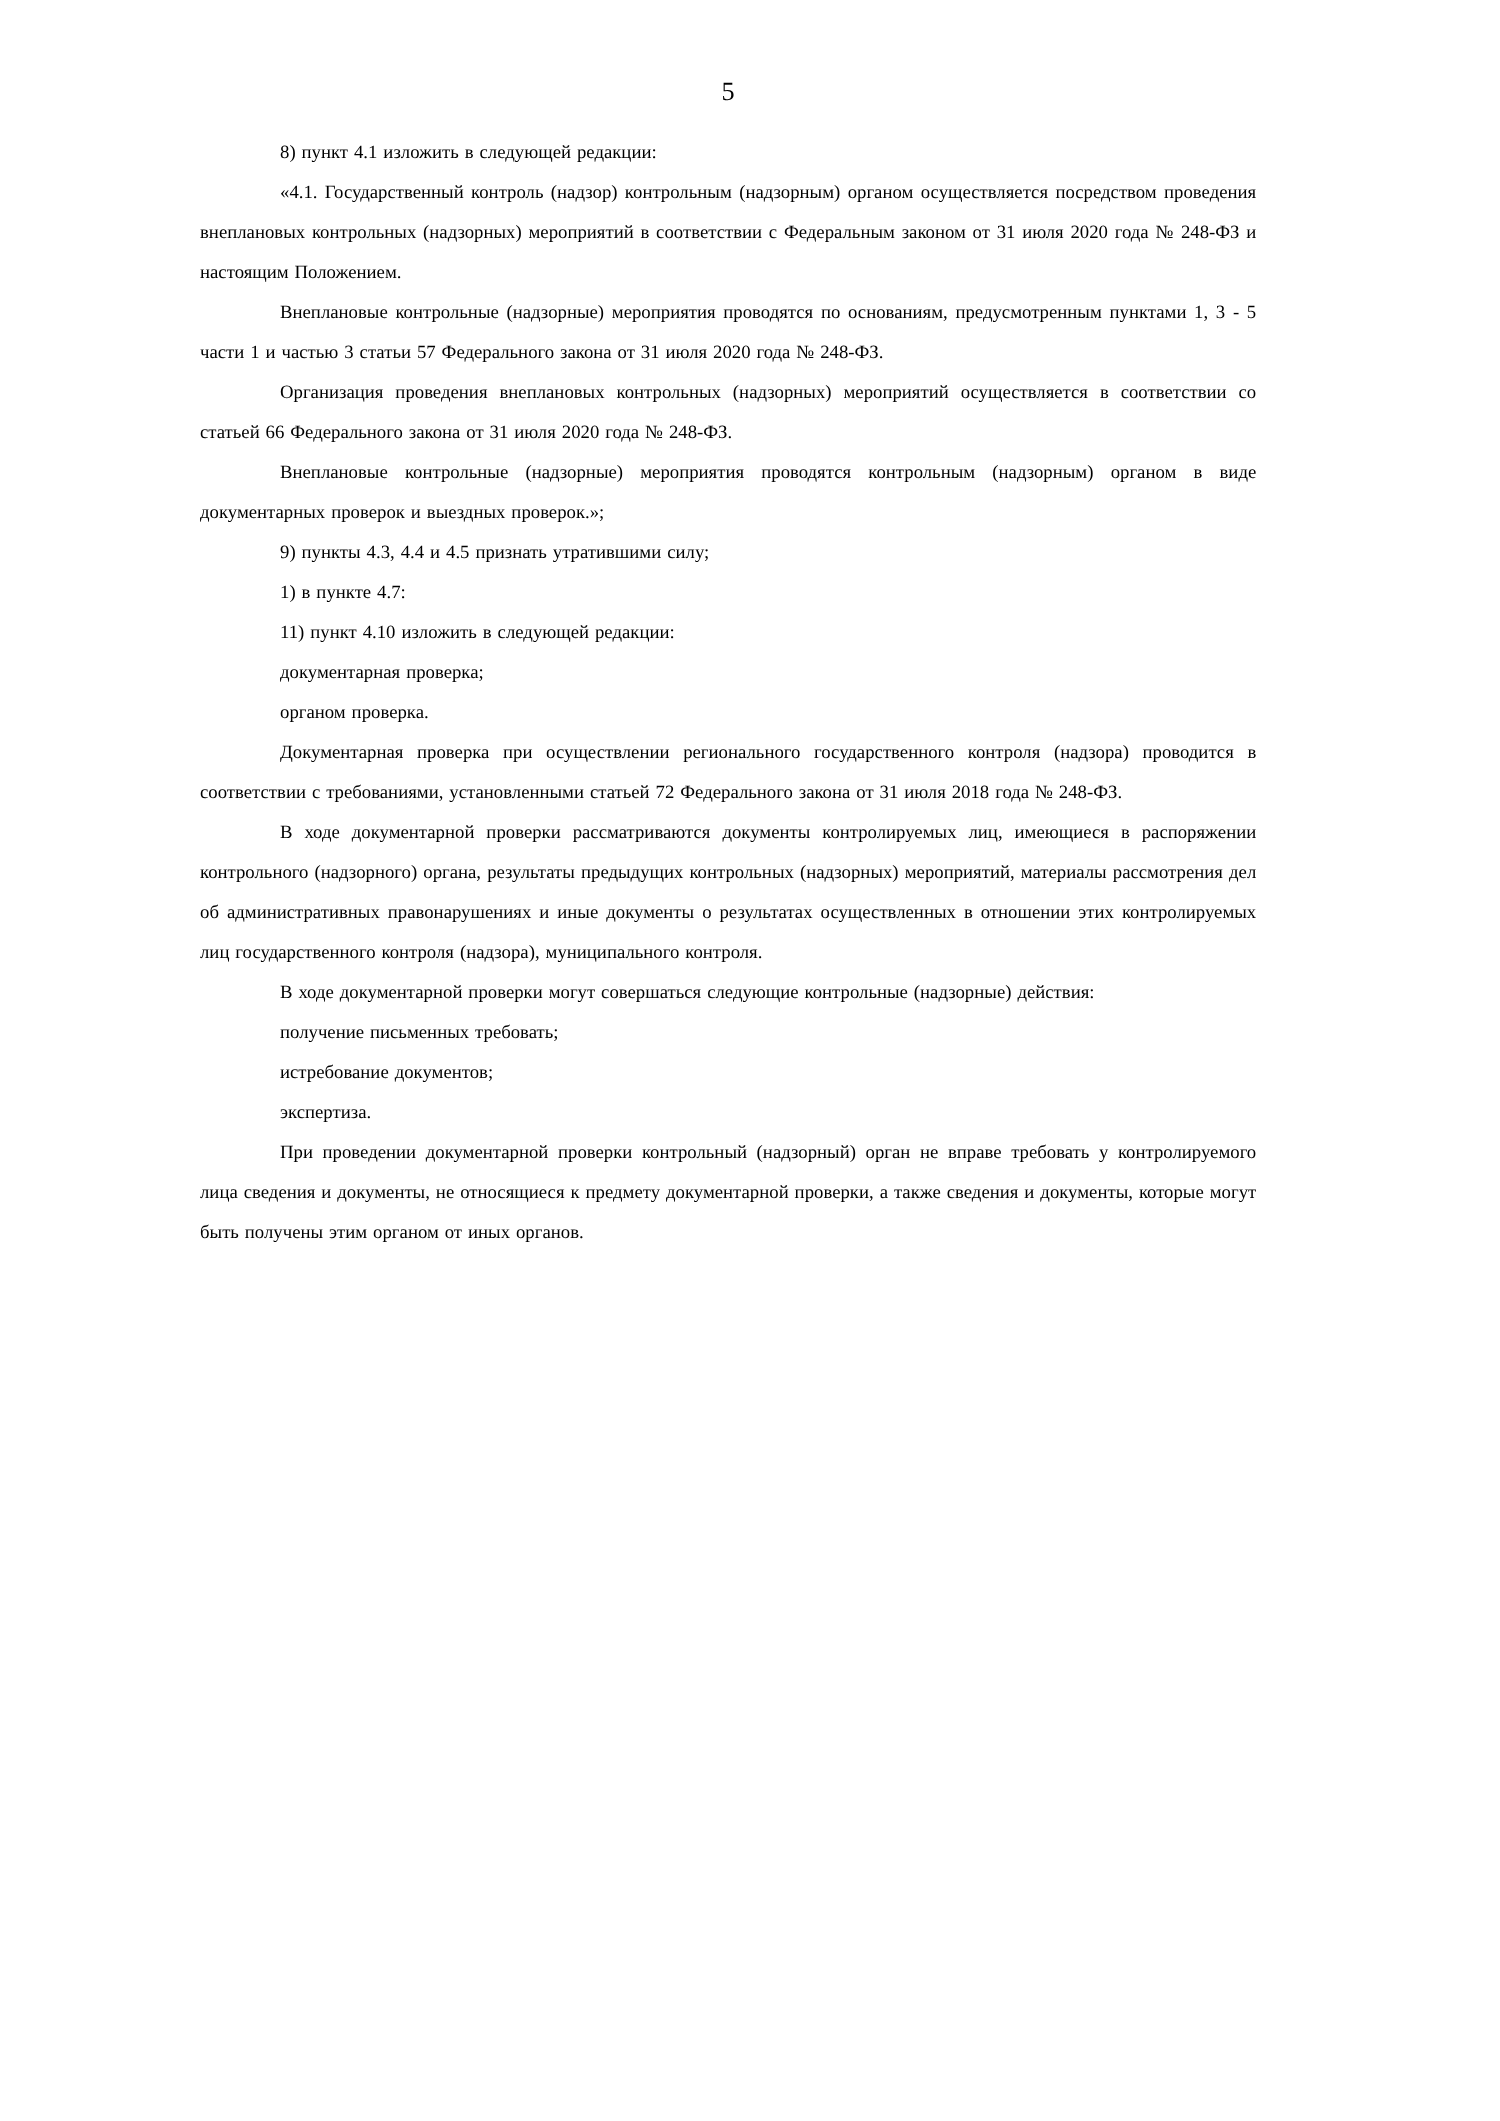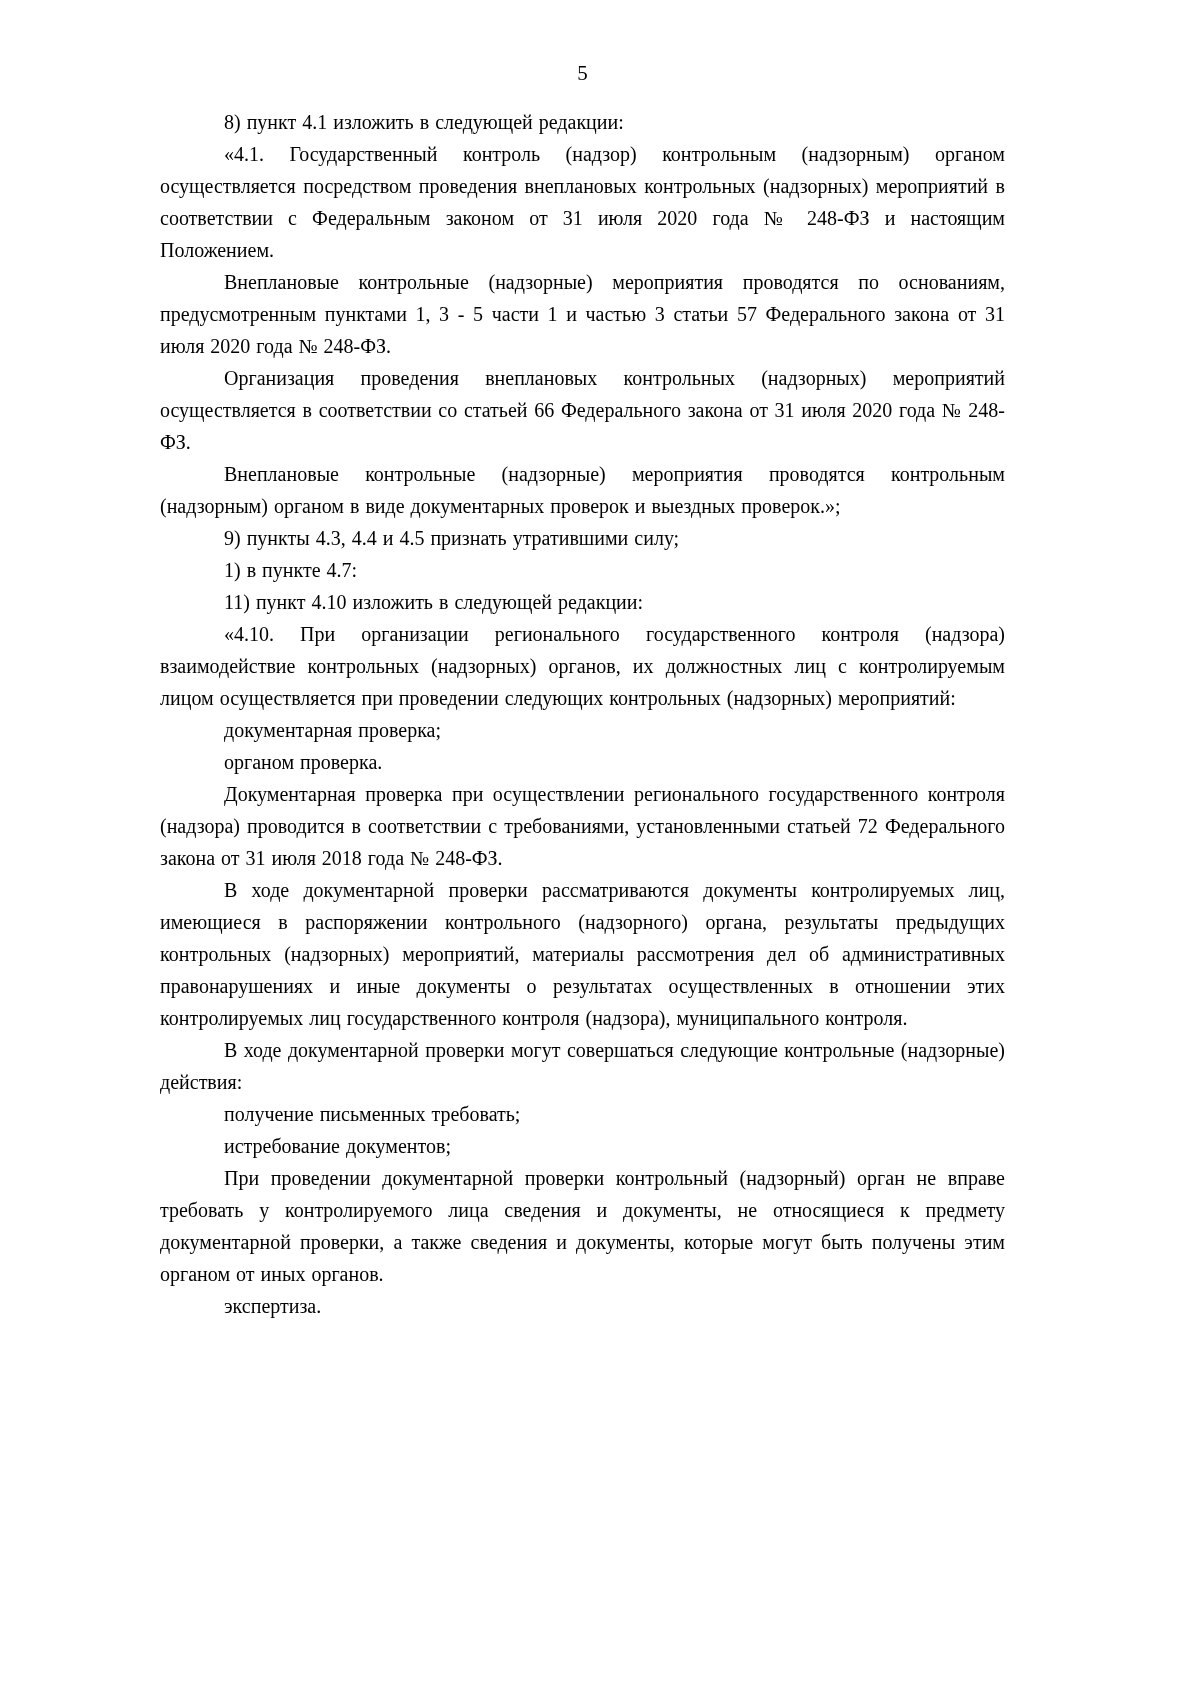--- a/index.html
+++ b/index.html
@@ -25,21 +25,21 @@
       width: 845px;
       text-align: center;
       font-size: 21px;
       line-height: 26px;
     }
     .content {
       position: absolute;
       top: 106px;
       left: 160px;
       width: 845px;
-      font-size: 20px;
+      font-size: 15px;
       line-height: 32px;
     }
     .content p {
       margin: 0;
       padding: 0;
       text-indent: 64px;
       text-align: justify;
       word-spacing: 1px;
     }
   </style>
@@ -51,24 +51,23 @@
 
   <div class="content">
     <p>8) пункт 4.1 изложить в следующей редакции:</p>
     <p>«4.1.  Государственный контроль (надзор) контрольным (надзорным) органом осуществляется посредством проведения внеплановых контрольных (надзорных) мероприятий в соответствии с Федеральным законом от 31 июля 2020 года № 248-ФЗ и настоящим Положением.</p>
     <p>Внеплановые контрольные (надзорные) мероприятия проводятся по основаниям, предусмотренным пунктами 1, 3 - 5 части 1 и частью 3 статьи 57 Федерального закона от 31 июля 2020 года № 248-ФЗ.</p>
     <p>Организация проведения внеплановых контрольных (надзорных) мероприятий осуществляется в соответствии со статьей 66 Федерального закона от 31 июля 2020 года № 248-ФЗ.</p>
     <p>Внеплановые контрольные (надзорные) мероприятия проводятся контрольным (надзорным) органом в виде документарных проверок и выездных проверок.»;</p>
     <p>9) пункты 4.3, 4.4 и 4.5 признать утратившими силу;</p>
     <p>1) в пункте 4.7:</p>
     <p>11) пункт 4.10 изложить в следующей редакции:</p>
-    <p>«4.10. При организации регионального государственного контроля (надзора) взаимодействие контрольных (надзорных) органов, их должностных лиц с контролируемым лицом осуществляется при проведении следующих контрольных (надзорных) мероприятий:</p>
     <p>документарная проверка;</p>
     <p>органом проверка.</p>
     <p>Документарная проверка при осуществлении регионального государственного контроля (надзора) проводится в соответствии с требованиями, установленными статьей 72 Федерального закона от 31 июля 2018 года № 248-ФЗ.</p>
     <p>В ходе документарной проверки рассматриваются документы контролируемых лиц, имеющиеся в распоряжении контрольного (надзорного) органа, результаты предыдущих контрольных (надзорных) мероприятий, материалы рассмотрения дел об административных правонарушениях и иные документы о результатах осуществленных в отношении этих контролируемых лиц государственного контроля (надзора), муниципального контроля.</p>
     <p>В ходе документарной проверки могут совершаться следующие контрольные (надзорные) действия:</p>
     <p>получение письменных требовать;</p>
     <p>истребование документов;</p>
+    <p>экспертиза.</p>
     <p>При проведении документарной проверки контрольный (надзорный) орган не вправе требовать у контролируемого лица сведения и документы, не относящиеся к предмету документарной проверки, а также сведения и документы, которые могут быть получены этим органом от иных органов.</p>
-    <p>экспертиза.</p>
   </div>
 </div>
 
 </body></html>

